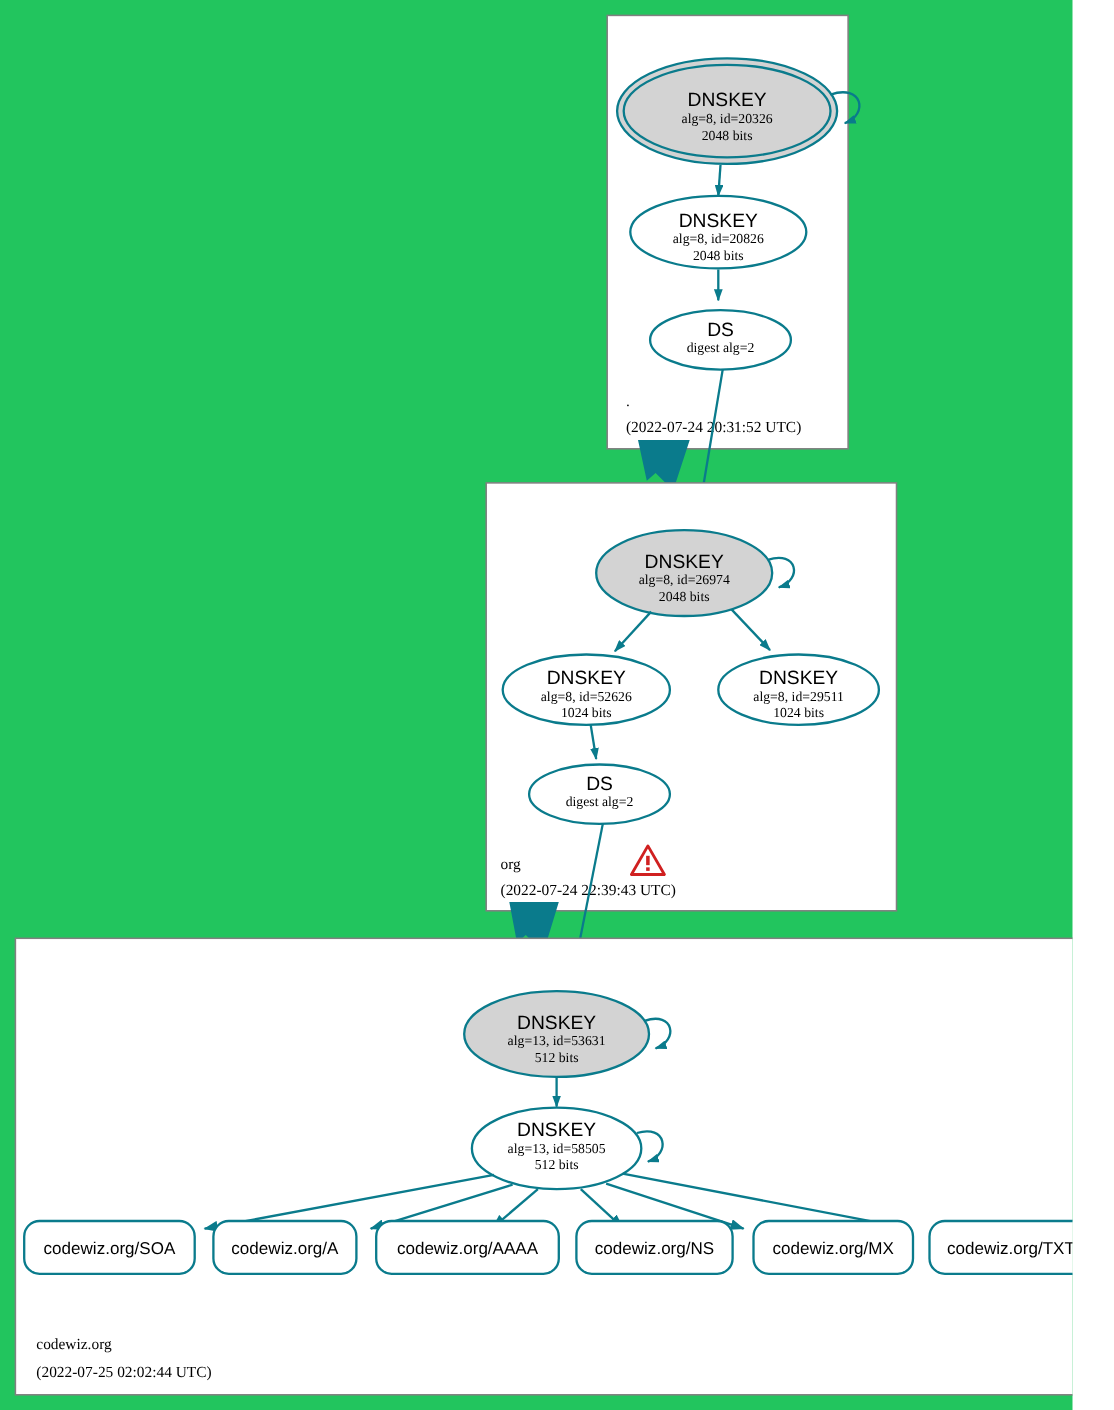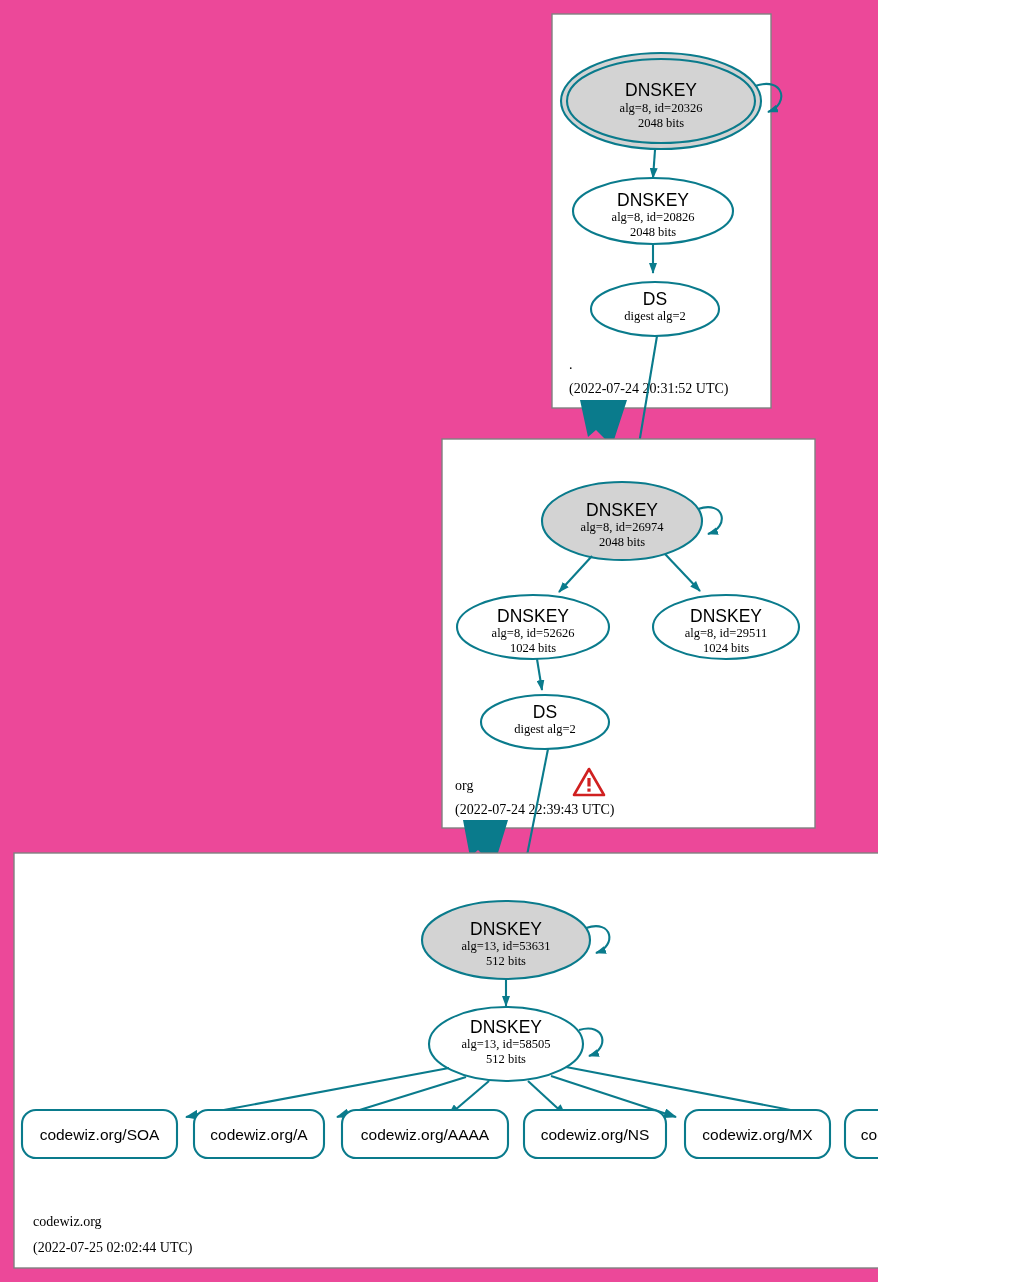--- a/index.html
+++ b/index.html
@@ -6,24 +6,24 @@
   html, body {
     margin: 0;
     padding: 0;
     background: #ffffff;
   }
   body {
     font-family: "Liberation Sans", sans-serif;
   }
   #stage {
     position: relative;
-    width: 878px;
+    width: 975px;
     height: 1282px;
     overflow: hidden;
-    background: #ec4899;
+    background: #22c55e;
   }
   #stage svg {
     position: absolute;
     top: 0;
     left: 0;
     width: 1013px;
     height: 1282px;
   }
   text { fill: #000000; }
   .t-serif { font-family: "Liberation Serif", serif; }

